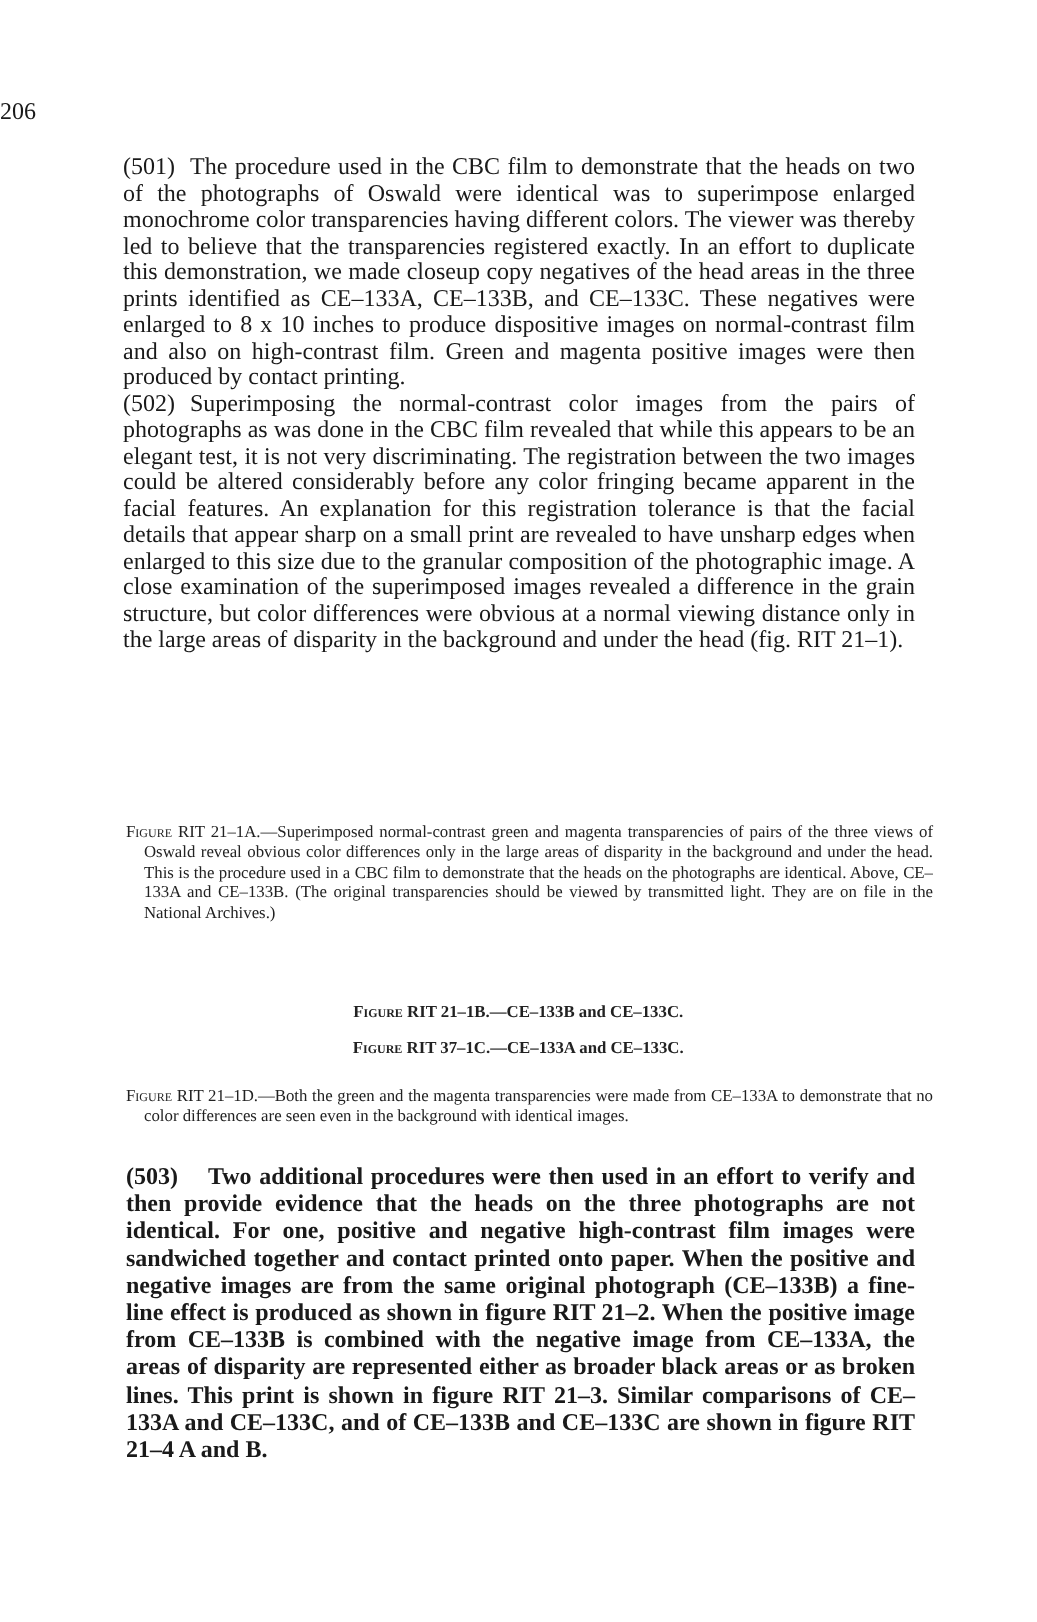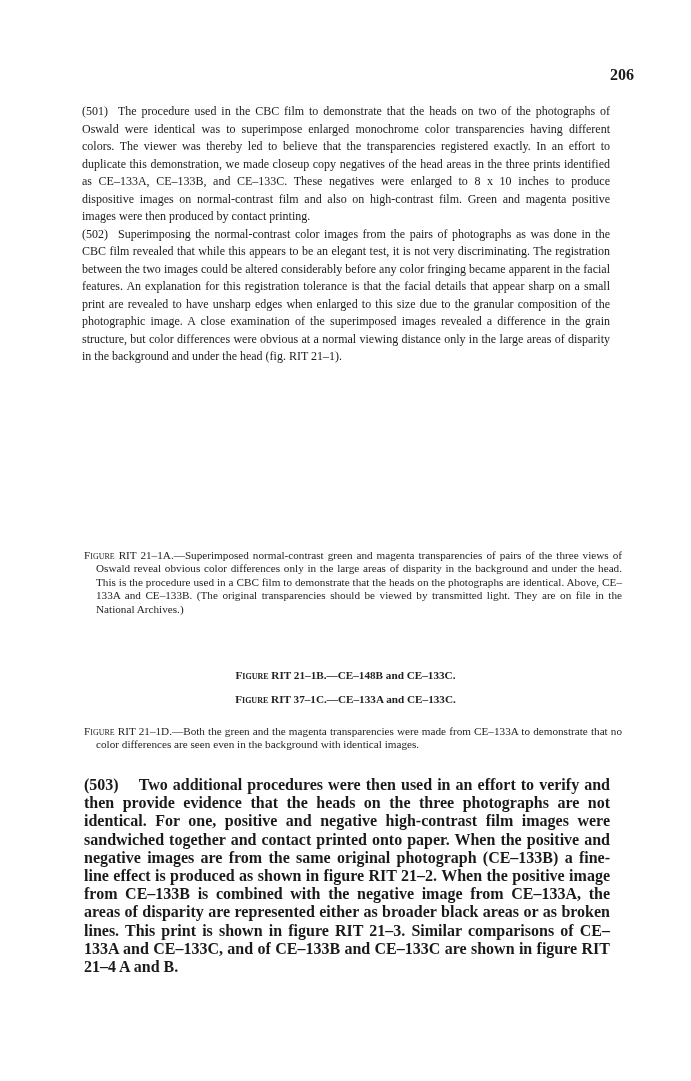--- a/index.html
+++ b/index.html
@@ -1,26 +1,26 @@
 <!DOCTYPE html>
 <html><head>
   <meta charset="utf-8">
   <style>
     html, body { margin: 0; padding: 0; background: #ffffff; }
     body {
       width: 691px; height: 1081px; position: relative; overflow: hidden;
       font-family: "Liberation Serif", "DejaVu Serif", serif; color: #1a1a1a;
     }
     .page-number {
-      position: absolute; top: 66px; left: 0; width: 634px; text-align: right;
-      font-size: 16px; font-weight: bold;
+      position: absolute; top: 66px; left: 0; width: 634px; text-align: left;
+      font-size: 16px; font-weight: normal;
     }
     .body-block {
       position: absolute; left: 82px; width: 528px;
-      font-size: 12px; line-height: 17.5px; text-align: justify;
+      font-size: 16px; line-height: 17.5px; text-align: justify;
     }
     .p501 { top: 103px; }
     .para { margin: 0; text-indent: 0; }
     .para .num { margin-right: 10px; }
     .bracket { text-indent: 10px; }
     .caption {
       position: absolute; left: 84px; width: 526px;
       font-size: 11.2px; line-height: 13.4px; text-align: justify;
       font-weight: normal; color: #222;
       padding-left: 12px; text-indent: -12px;
@@ -54,21 +54,21 @@
   </p>
 </div>
 
 <div class="caption cap-1a">
   <span class="sc">Figure</span>
   <span>RIT 21–1A.</span><span>—Superimposed normal-contrast green and magenta transparencies of pairs of the three views of Oswald reveal obvious color differences only in the large areas of disparity in the background and under the head. This is the procedure used in a CBC film to demonstrate that the heads on the photographs are identical. Above, CE–133A and CE–133B. (The original transparencies should be viewed by transmitted light. They are on file in the National Archives.)</span>
 </div>
 
 <div class="caption-center cap-1b">
   <span class="sc">Figure</span>
-  <span>RIT 21–1B.</span><span>—CE–148B and CE–133C.</span>
+  <span>RIT 21–1B.</span><span>—CE–133B and CE–133C.</span>
 </div>
 
 <div class="caption-center cap-1c">
   <span class="sc">Figure</span>
   <span>RIT 37–1C.</span><span>—CE–133A and CE–133C.</span>
 </div>
 
 <div class="caption cap-1d">
   <span class="sc">Figure</span>
   <span>RIT 21–1D.</span><span>—Both the green and the magenta transparencies were made from CE–133A to demonstrate that no color differences are seen even in the background with identical images.</span>

